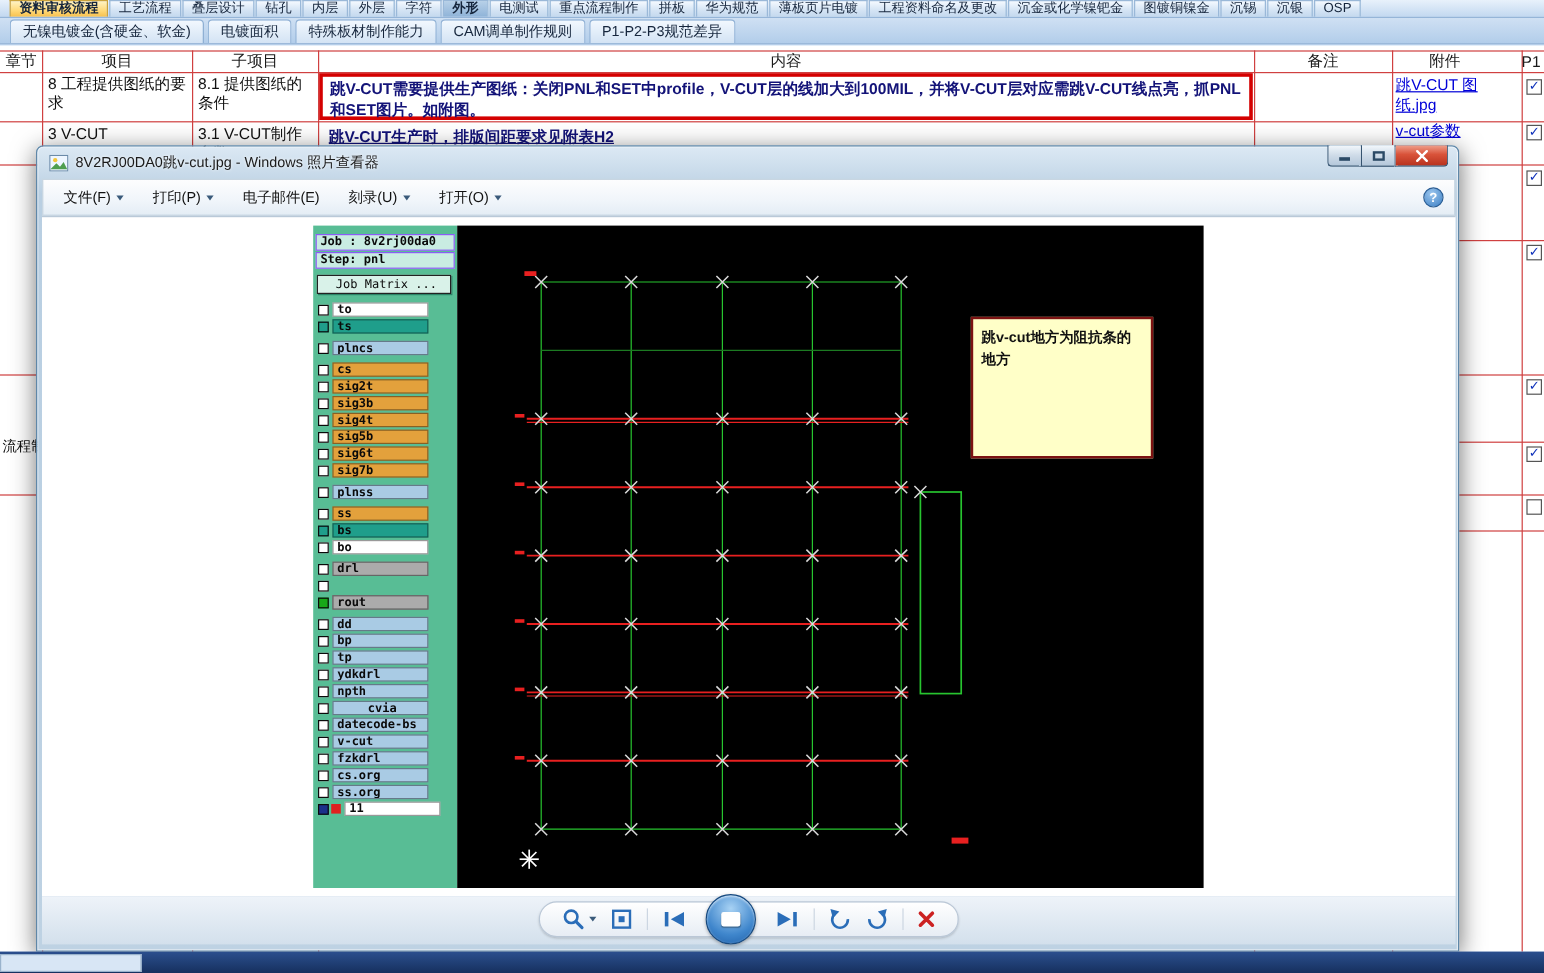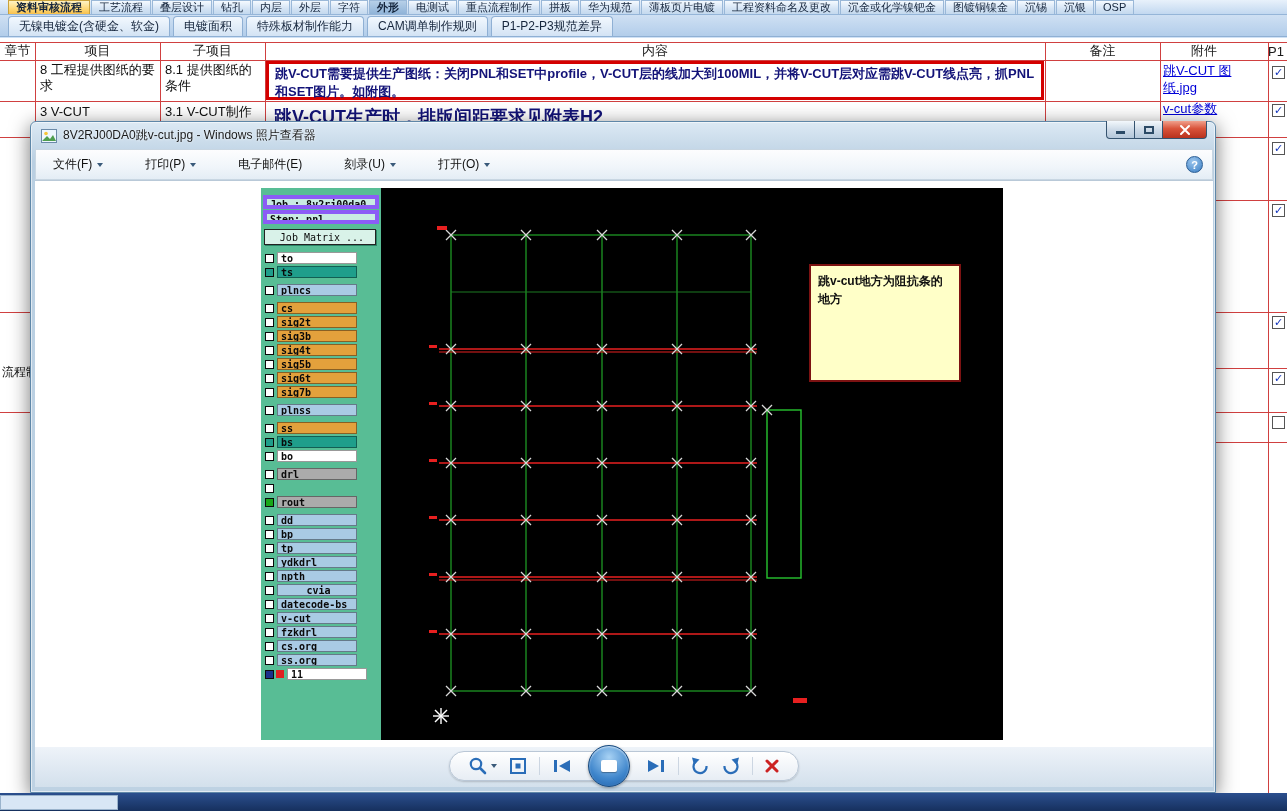--- a/index.html
+++ b/index.html
@@ -17,21 +17,21 @@
   
   .sheet-bg{position:absolute;left:0;top:38px;width:1287px;height:755px;background:#fff;z-index:1}
   .gridline{position:absolute;background:#d04040;z-index:2}
   .gridline.h{left:0;width:1287px;height:1px}
   .gridline.v{width:1px}
   .gridline.sliver{left:1216px;width:71px;height:1px}
   .gridline.lsliver{left:0;width:30px;height:1px}
   .h-cell{position:absolute;height:18px;font-size:13px;color:#1a1a1a;display:flex;align-items:center;justify-content:center;z-index:2;overflow:hidden}
   .cell{position:absolute;font-size:13px;color:#101010;padding:1px 4px;line-height:1.25;z-index:2;overflow:hidden}
   .content-hl{position:absolute;border:3px solid #d40000;padding:1px 6px;font-size:13px;font-weight:bold;color:#131378;line-height:1.4;z-index:2}
-  .content-plain{position:absolute;font-size:18px;color:#131378;font-weight:bold;text-decoration:underline;padding:3px 6px;z-index:2}
+  .content-plain{position:absolute;font-size:13px;color:#131378;font-weight:bold;text-decoration:underline;padding:3px 6px;z-index:2}
   .attach-link{position:absolute;font-size:13px;color:#0000d8;text-decoration:underline;line-height:1.3;cursor:pointer;z-index:2}
   .cb{position:absolute;width:13px;height:13px;background:#fff;border:1px solid #555;font-size:11px;line-height:11px;text-align:center;color:#1133bb;font-weight:bold;z-index:2}
   .right-cb{left:1272px;z-index:5}
   .left-frag{position:absolute;left:2px;top:364px;font-size:12px;color:#111;z-index:2}
 
   
   .viewer{position:absolute;left:30px;top:121px;width:1186px;height:672px;z-index:10;border-radius:6px 6px 0 0;background:linear-gradient(#dce9f4,#b9cfe2 40px,#bed2e3);border:1px solid #5f87a8;box-shadow:0 4px 20px rgba(0,0,0,.55),inset 0 0 0 1px rgba(255,255,255,.55)}
   .titlebar{height:27px;display:flex;align-items:center;gap:6px;padding-left:10px;font-size:12px;color:#1a1a1a}
   .title-text{text-shadow:0 0 3px #fff;white-space:nowrap}
   .win-btns{position:absolute;top:-1px;right:8px;display:flex;z-index:12}
@@ -43,21 +43,21 @@
   .maxbox{width:10px;height:8px;border:2px solid #2b4a66}
   .menubar{position:absolute;left:4px;top:27px;width:1178px;height:31px;background:linear-gradient(#fdfdfe,#f0f5fa 60%,#e4edf5);border:1px solid #c8d6e2;display:flex;align-items:center;padding-left:8px;gap:6px}
   .menu-item{display:flex;align-items:center;gap:5px;padding:3px 9px;font-size:12px;color:#111;border-radius:2px;cursor:default}
   .tri{width:0;height:0;border-left:3.5px solid transparent;border-right:3.5px solid transparent;border-top:4.5px solid #3a5a7a}
   .help-btn{position:absolute;right:12px;top:34px;width:17px;height:17px;border-radius:50%;background:radial-gradient(circle at 40% 30%,#9cc6ee,#3b7fc4);color:#fff;font-size:11px;font-weight:bold;display:flex;align-items:center;justify-content:center;border:1px solid #2a5d94;cursor:pointer}
   .content{position:absolute;left:4px;top:58px;width:1178px;height:567px;background:#fff;overflow:hidden;border-top:1px solid #b9c9d8}
 
   
   .cam{position:absolute;left:226px;top:7px;width:742px;height:552px;display:flex}
   .cam-left{width:120px;height:552px;background:#58bd95;padding-top:6px;flex:none}
-  .job-box{margin:1px 2px 0;height:14px;background:#c9ece2;border:4px solid #8b5cf6;font:bold 10px "DejaVu Sans Mono",monospace;line-height:12px;padding-left:3px;color:#0a0a0a;white-space:nowrap;overflow:hidden}
+  .job-box{margin:1px 2px 0;height:14px;background:#c9ece2;border:1px solid #8b5cf6;font:bold 10px "DejaVu Sans Mono",monospace;line-height:12px;padding-left:3px;color:#0a0a0a;white-space:nowrap;overflow:hidden}
   .matrix-btn{display:block;margin:5px 3px 6px;width:112px;height:16px;background:#d9f2e9;border:1px solid #222;box-shadow:1px 1px 0 #2c8467;font:10px "DejaVu Sans Mono",monospace;color:#0a0a0a;text-align:center;padding-left:4px;cursor:pointer}
   .layer-group{margin-bottom:4px}
   .layer-row{display:flex;align-items:center;height:14px;padding-left:4px;cursor:pointer}
   .lcb{width:9px;height:9px;background:#fff;border:1px solid #0a0a0a;flex:none}
   .lcb-green{background:#18a818}
   .lcb-blue{background:#1b2f8a}
   .lcb-teal{background:#1F9E8B}
   .lswatch{width:8px;height:8px;background:#e02020;margin-left:2px;flex:none}
   .lname{margin-left:3px;width:80px;height:12px;font:bold 10px "DejaVu Sans Mono",monospace;line-height:11px;padding-left:3px;color:#0a0a0a;border:1px solid rgba(0,0,0,.4);overflow:hidden;white-space:nowrap}
   .cam-canvas{position:relative;width:622px;height:552px;background:#000;flex:none}
@@ -170,21 +170,21 @@
           <span class="maxbox"></span>
         </div>
       <div class="wbtn close">
         <svg width="12" height="12">
             <path d="M2 2 L10 10 M2 10 L10 2" stroke="#fff" stroke-width="2" stroke-linecap="round"></path>
           </svg>
       </div>
     </div>
 
     <div class="menubar">
-      <div style="display:flex;gap:24px" id="menubar-items">
+      <div style="display:flex;gap:6px" id="menubar-items">
           <div class="menu-item">
             <span>文件(F)</span>
             <span class="tri"></span>
           </div>
           <div class="menu-item">
             <span>打印(P)</span>
             <span class="tri"></span>
           </div>
           <div class="menu-item">
             <span>电子邮件(E)</span>

